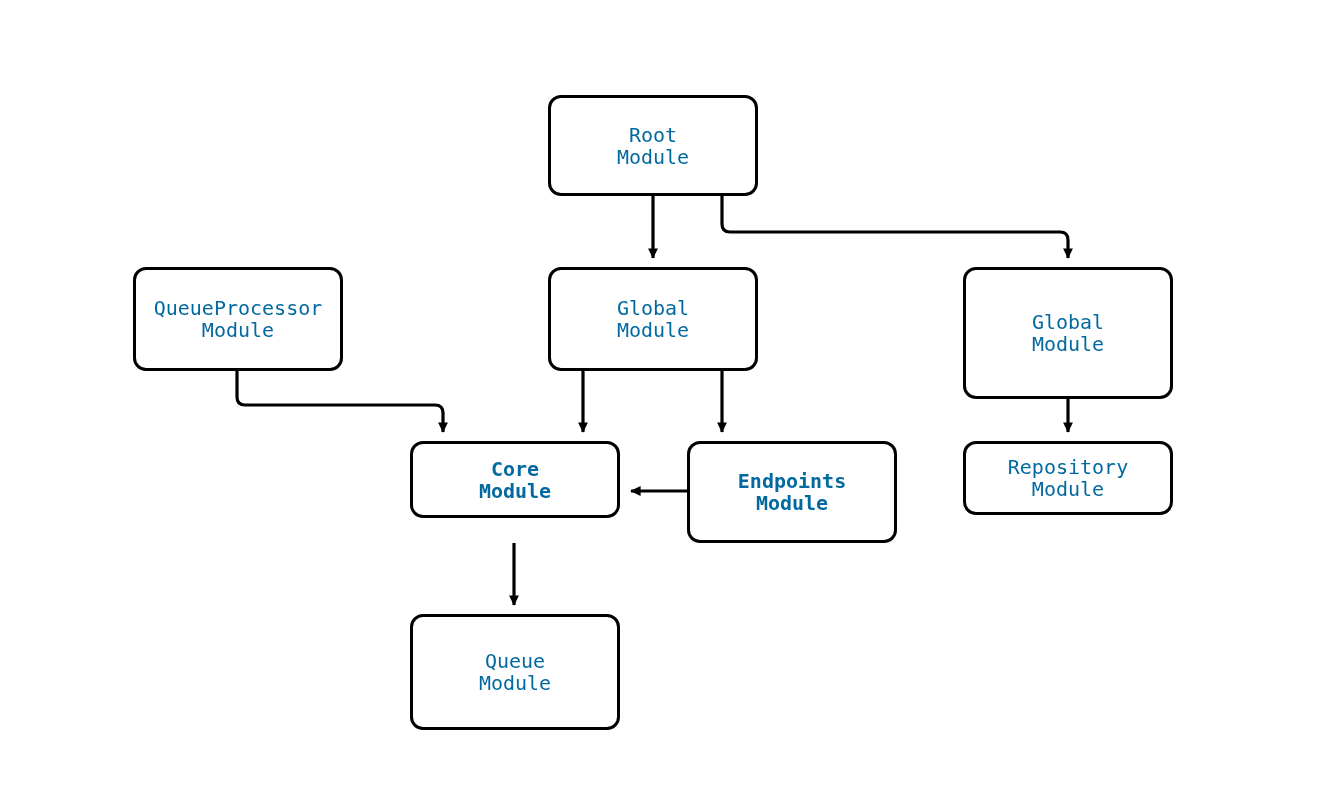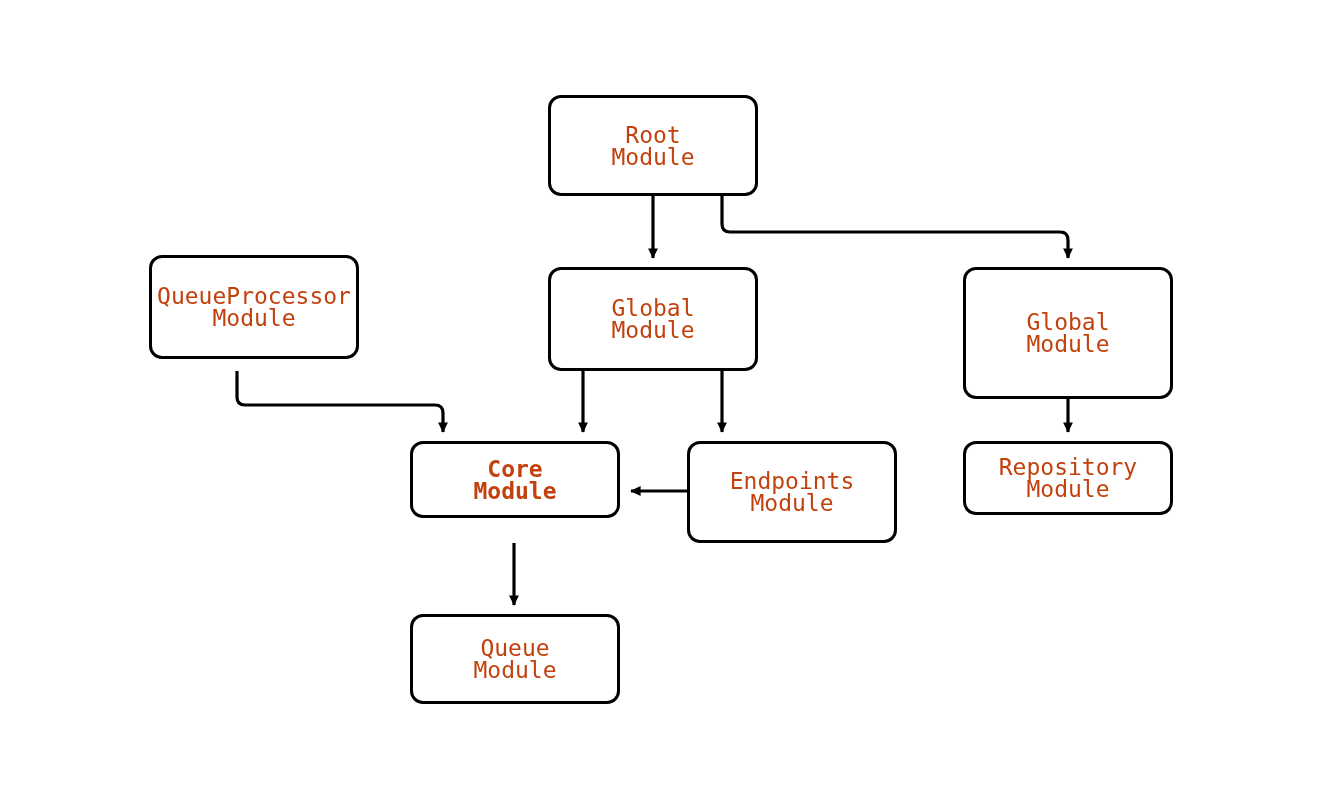--- a/index.html
+++ b/index.html
@@ -29,23 +29,23 @@
     border: 3.2px solid #000000;
     border-radius: 13px;
     display: flex;
     flex-direction: column;
     align-items: center;
     justify-content: center;
     z-index: 2;
   }
   .node-label {
     font-family: "DejaVu Sans Mono", "Liberation Mono", monospace;
-    font-size: 23px;
+    font-size: 20px;
     line-height: 22px;
-    color: #c2410c;
+    color: #0369a1;
     text-align: center;
     white-space: pre;
     letter-spacing: 0px;
   }
 </style>
 </head>
 <body>
 
 <div id="canvas">
 
@@ -71,48 +71,48 @@
     <path d="M 1068,371 L 1068,432" fill="none" stroke="#000000" stroke-width="3.2" marker-end="url(#arrowhead)"></path>
 
     <path d="M 514,543 L 514,605" fill="none" stroke="#000000" stroke-width="3.2" marker-end="url(#arrowhead)"></path>
   </svg>
 
   <div class="node" style="left:548px; top:95px; width:210px; height:101px;">
     <div class="node-label">Root
 Module</div>
   </div>
 
-  <div class="node" style="left:133px; top:255px; width:210px; height:104px;margin-left:16px;">
+  <div class="node" style="left:133px; top:267px; width:210px; height:104px;">
     <div class="node-label">QueueProcessor
 Module</div>
   </div>
 
   <div class="node" style="left:548px; top:267px; width:210px; height:104px;">
     <div class="node-label">Global
 Module</div>
   </div>
 
   <div class="node" style="left:963px; top:267px; width:210px; height:132px;">
     <div class="node-label">Global
 Module</div>
   </div>
 
   <div class="node" style="left:410px; top:441px; width:210px; height:77px;font-weight:bold;">
     <div class="node-label">Core
 Module</div>
   </div>
 
-  <div class="node" style="left:687px; top:441px; width:210px; height:102px;">
+  <div class="node" style="left:687px; top:441px; width:210px; height:102px;font-weight:bold;">
     <div class="node-label">Endpoints
 Module</div>
   </div>
 
   <div class="node" style="left:963px; top:441px; width:210px; height:74px;">
     <div class="node-label">Repository
 Module</div>
   </div>
 
-  <div class="node" style="left:410px; top:614px; width:210px; height:90px;">
+  <div class="node" style="left:410px; top:614px; width:210px; height:116px;">
     <div class="node-label">Queue
 Module</div>
   </div>
 
 </div>
 
 </body></html>

